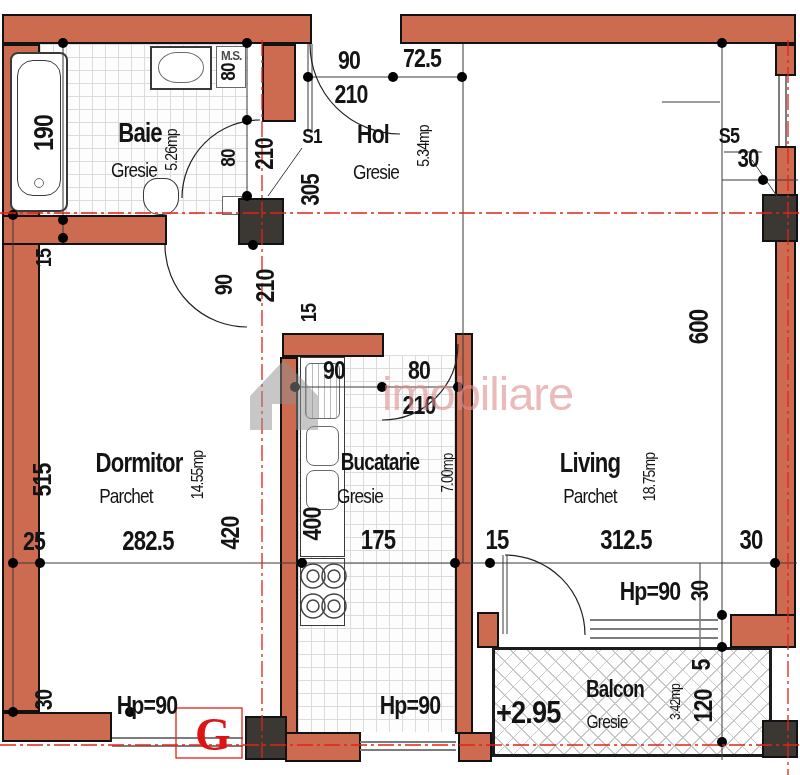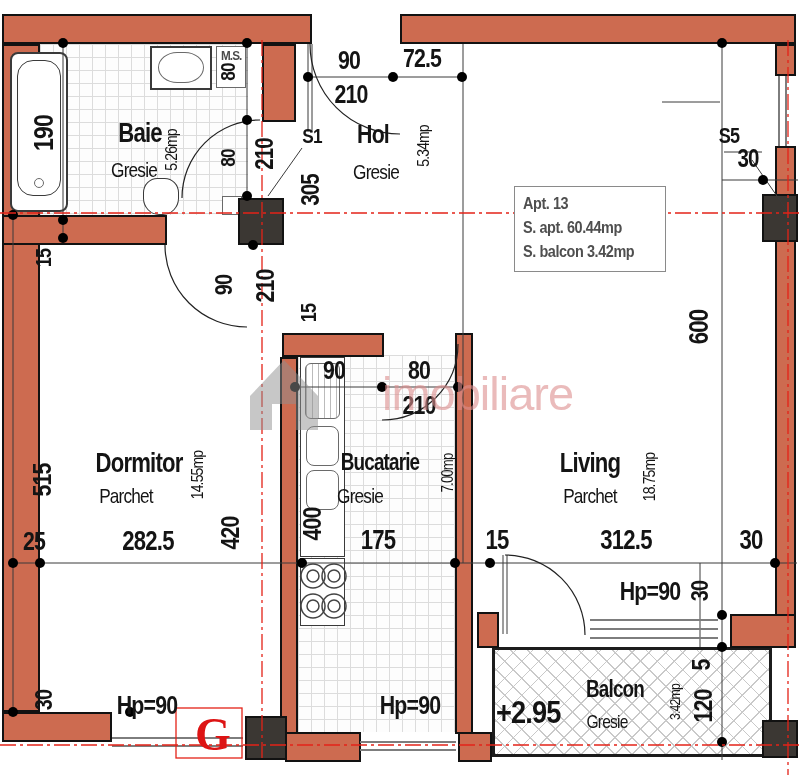--- a/index.html
+++ b/index.html
@@ -68,25 +68,20 @@
   <div class="thinfix" style="left:216px;top:46px;width:30px;height:42px;"></div>
   <div class="fix" style="left:143px;top:178px;width:36px;height:37px;border-radius:40% 40% 45% 45%;border-width:1px;"></div>
   <div class="thinfix" style="left:222px;top:196px;width:20px;height:19px;"></div>
   <div class="fix" style="left:300px;top:357px;width:45px;height:200px;border-width:1px;"></div>
   <div class="thinfix" style="left:305px;top:363px;width:35px;height:56px;border-radius:6px;background-image:repeating-linear-gradient(90deg,#bbb 0 1px,transparent 1px 6px);"></div>
   <div class="thinfix" style="left:306px;top:426px;width:33px;height:40px;border-radius:8px;"></div>
   <div class="thinfix" style="left:306px;top:470px;width:33px;height:40px;border-radius:8px;"></div>
   <div class="fix" style="left:300px;top:558px;width:45px;height:68px;border-width:1px;"></div>
 
 
-  <div id="infobox">
-    <div>Apt.  13</div>
-    <div>S. apt. 60.44mp</div>
-    <div>S. balcon 3.42mp</div>
-  </div>
 
   <svg class="lines" width="800" height="775" viewBox="0 0 800 775">
 
     <g stroke="#3a3a3a" stroke-width="1" fill="none">
       <line x1="63" y1="43" x2="63" y2="238"></line>
       <line x1="308" y1="77" x2="462" y2="77"></line>
       <line x1="13" y1="215" x2="13" y2="712"></line>
       <line x1="13" y1="563" x2="797" y2="563"></line>
       <line x1="722" y1="43" x2="722" y2="760"></line>
       <line x1="295" y1="387" x2="458" y2="387"></line>

